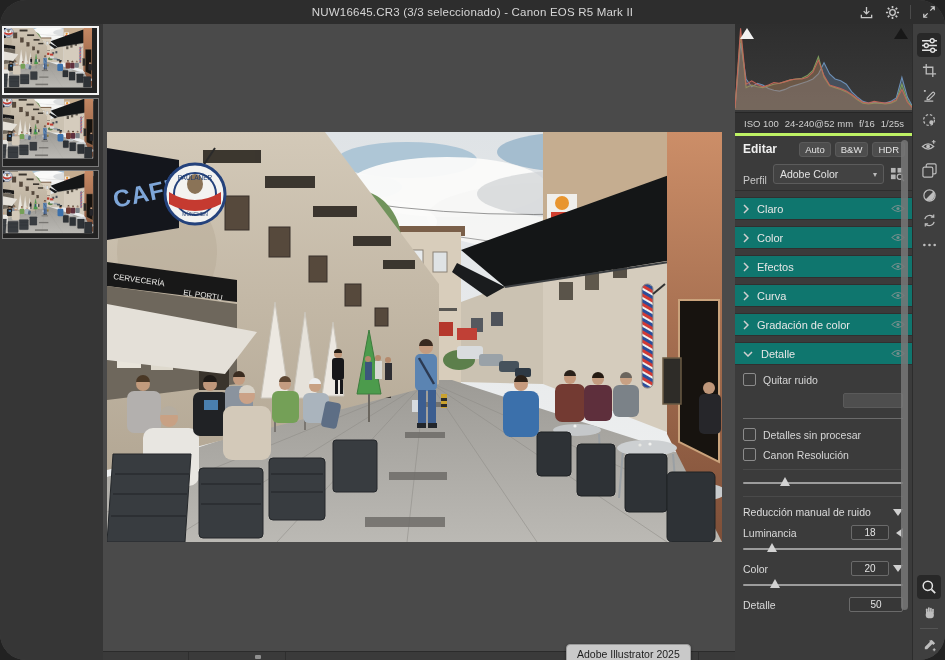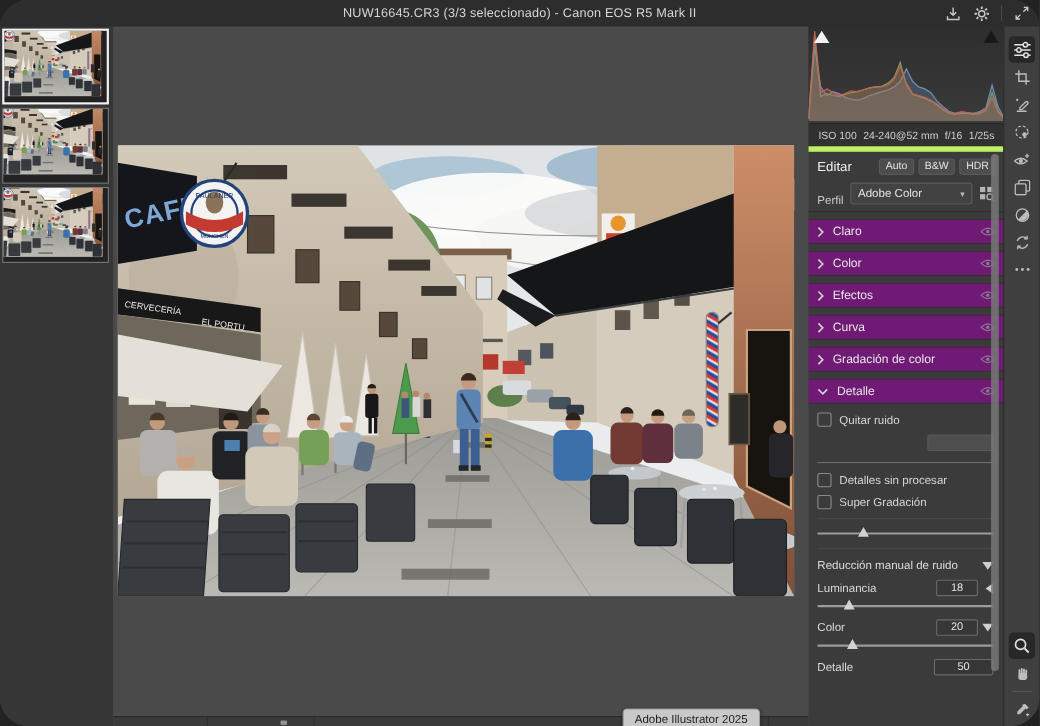--- a/index.html
+++ b/index.html
@@ -36,33 +36,33 @@
   .tool svg{display:block;}
   .tool-sep{width:18px;height:1px;background:#555;margin:4px auto;}
   .tool-spacer{height:316px;}
   
   .panel{position:absolute;right:32px;top:24px;width:178px;height:636px;background:#3b3b3b;
          font-size:11px;color:#dedede;}
   .histo{position:relative;width:178px;height:88px;background:linear-gradient(#2e2e2e,#3a3a3a);border-bottom:1px solid #262626;}
   .clip{position:absolute;top:4px;width:0;height:0;cursor:pointer;}
   .clip.shadow{left:5px;border-left:7px solid transparent;border-right:7px solid transparent;border-bottom:11px solid #f2f2f2;}
   .clip.highlight{right:5px;border-left:7px solid transparent;border-right:7px solid transparent;border-bottom:11px solid #181818;}
-  .exif{height:20px;background:#313131;border-bottom:5px solid #bef264;display:flex;align-items:center;
+  .exif{height:20px;background:#313131;border-bottom:3px solid #bef264;display:flex;align-items:center;
         justify-content:space-between;padding:0 9px;font-size:9.5px;color:#cfcfcf;}
   .edit-head{height:26px;display:flex;align-items:center;padding:0 8px;gap:4px;}
-  .edit-title{font-size:12px;font-weight:normal;color:#f0f0f0;flex:1;}
+  .edit-title{font-size:12px;font-weight:bold;color:#f0f0f0;flex:1;}
   .pbtn{font-size:9.5px;color:#e3e3e3;background:#4d4d4d;border:1px solid #5a5a5a;border-radius:3px;
         padding:1px 5px;cursor:pointer;}
   .profile-row{height:24px;display:flex;align-items:center;padding:0 8px;gap:6px;}
   .plabel{font-size:10.5px;color:#c9c9c9;margin-top:12px;}
   .pselect{flex:1;height:18px;background:#424242;border:1px solid #5c5c5c;border-radius:3px;
            display:flex;align-items:center;padding:0 6px;font-size:10.5px;color:#e2e2e2;cursor:pointer;}
   .pselect .chev{margin-left:auto;font-size:8px;color:#bbb;}
   .divider{height:1px;background:#2e2e2e;margin-top:4px;}
-  .sec{height:21px;margin-top:6px;background:#701a75;border-top:1px solid #303030;border-bottom:1px solid #303030;
+  .sec{height:21px;margin-top:6px;background:#0f766e;border-top:1px solid #303030;border-bottom:1px solid #303030;
        display:flex;align-items:center;padding:0 8px;cursor:pointer;}
   .sec-label{margin-left:8px;font-size:11px;color:#e6e6e6;flex:1;}
   .eye{opacity:.75;cursor:pointer;display:flex;}
   .detail{padding:8px 10px 0 8px;}
   .cbrow{display:flex;align-items:center;gap:7px;margin-bottom:7px;}
   .cbox{width:11px;height:11px;border:1px solid #8b8b8b;border-radius:2px;background:transparent;cursor:pointer;flex:none;}
   .cblabel{font-size:10.5px;color:#d6d6d6;}
   .dis-box{width:58px;height:13px;background:#4e4e4e;border:1px solid #5a5a5a;border-radius:2px;margin:2px 0 0 auto;}
   .hr-bright{height:1px;background:#6b6b6b;margin:10px 0 9px 0;}
   .hr-dim{height:1px;background:#4a4a4a;margin:8px 0 7px 0;}
@@ -539,21 +539,21 @@
         <span class="cblabel">Quitar ruido</span>
       </div>
       <div class="dis-box"></div>
       <div class="hr-bright"></div>
       <div class="cbrow">
         <span class="cbox"></span>
         <span class="cblabel">Detalles sin procesar</span>
       </div>
       <div class="cbrow">
         <span class="cbox"></span>
-        <span class="cblabel">Super Gradación</span>
+        <span class="cblabel">Canon Resolución</span>
       </div>
       <div class="hr-dim"></div>
 
       <div class="track">
         <span class="thumbk" style="left: calc(26% - 5px);"></span>
       </div>
       <div class="hr-dim"></div>
 
       <div class="mhead">
         <span class="slabel">Reducción manual de ruido</span>

